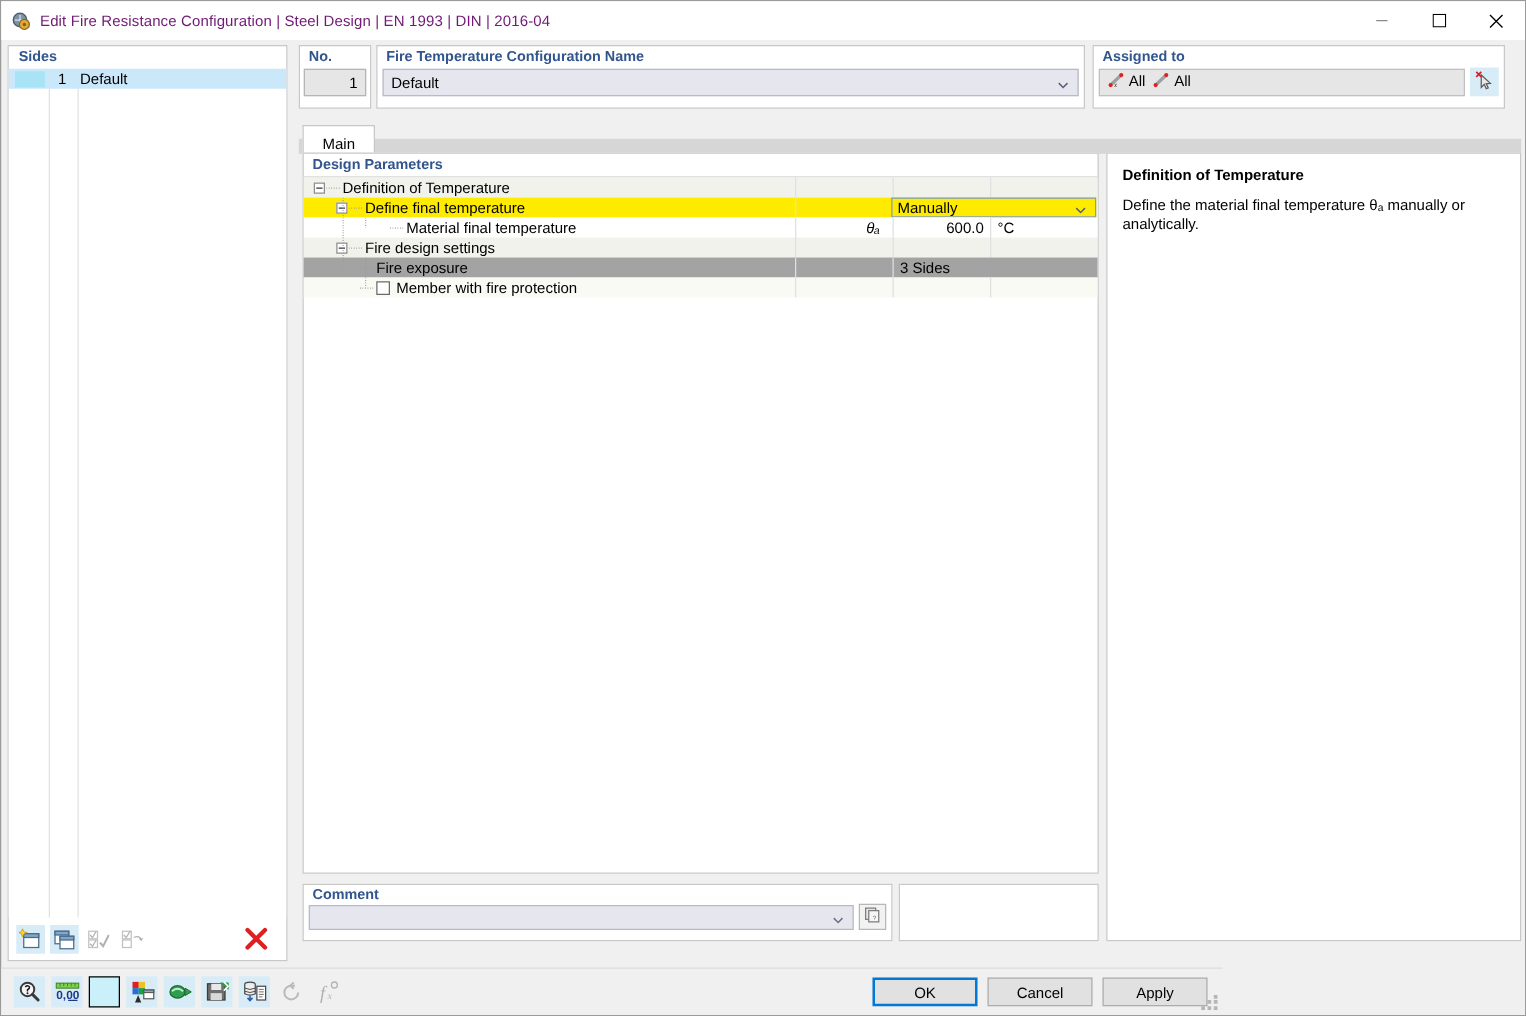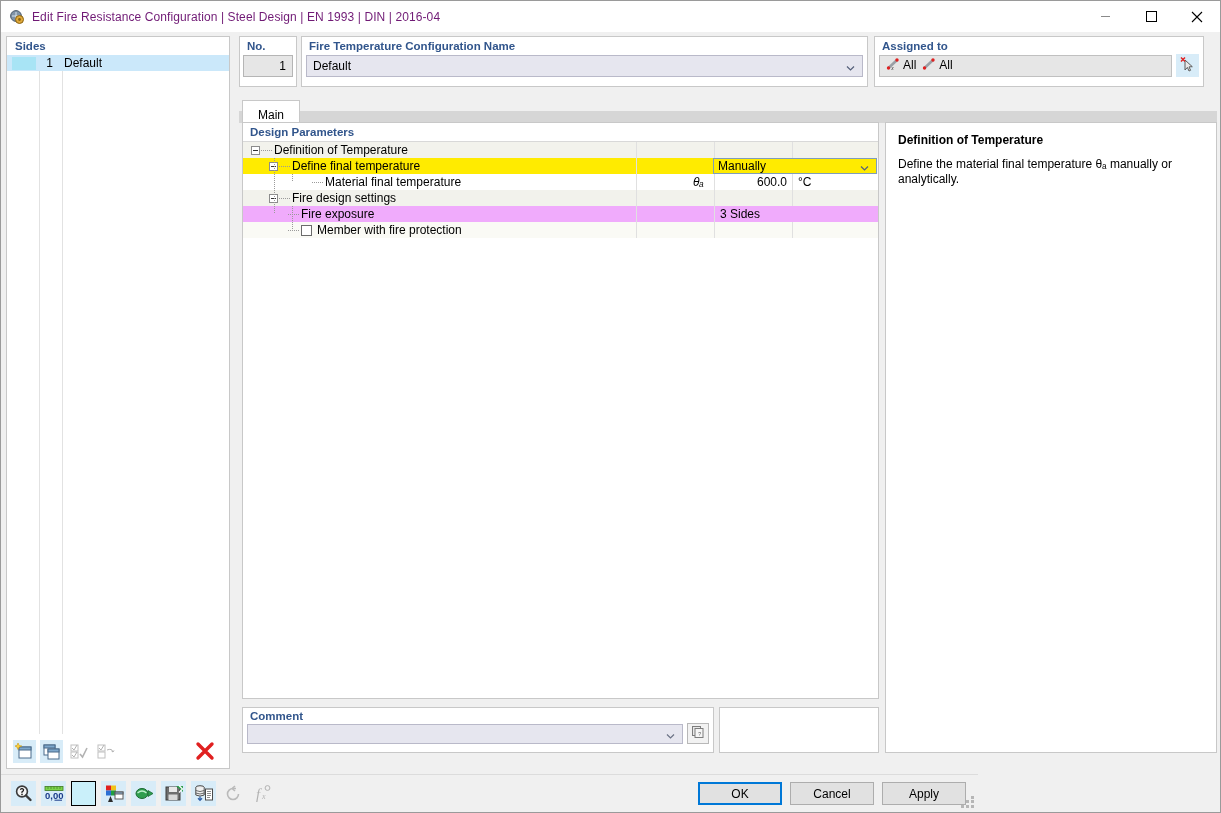--- a/index.html
+++ b/index.html
@@ -483,21 +483,21 @@
         <div class="tlabel" style="padding-left:26px;">
           <span class="expander"></span>
           <span class="dots"></span>
           <span>Fire design settings</span>
         </div>
         <div class="tsym"></div>
         <div class="tval"></div>
         <div class="tunit"></div>
       </div>
 
-      <div class="trow" style="background:#f0abfc;">
+      <div class="trow" style="background:#a3a3a3;">
         <div class="tlabel" style="padding-left:44px;">
           <span class="dots"></span>
           <span>Fire exposure</span>
         </div>
         <div class="tsym"></div>
         <div style="width:164px;display:flex;align-items:center;padding-left:5px;border-left:1px solid #e0e0e0;">3 Sides</div>
       </div>
 
       <div class="trow" style="background:#fafaf5;">
         <div class="tlabel" style="padding-left:44px;">

